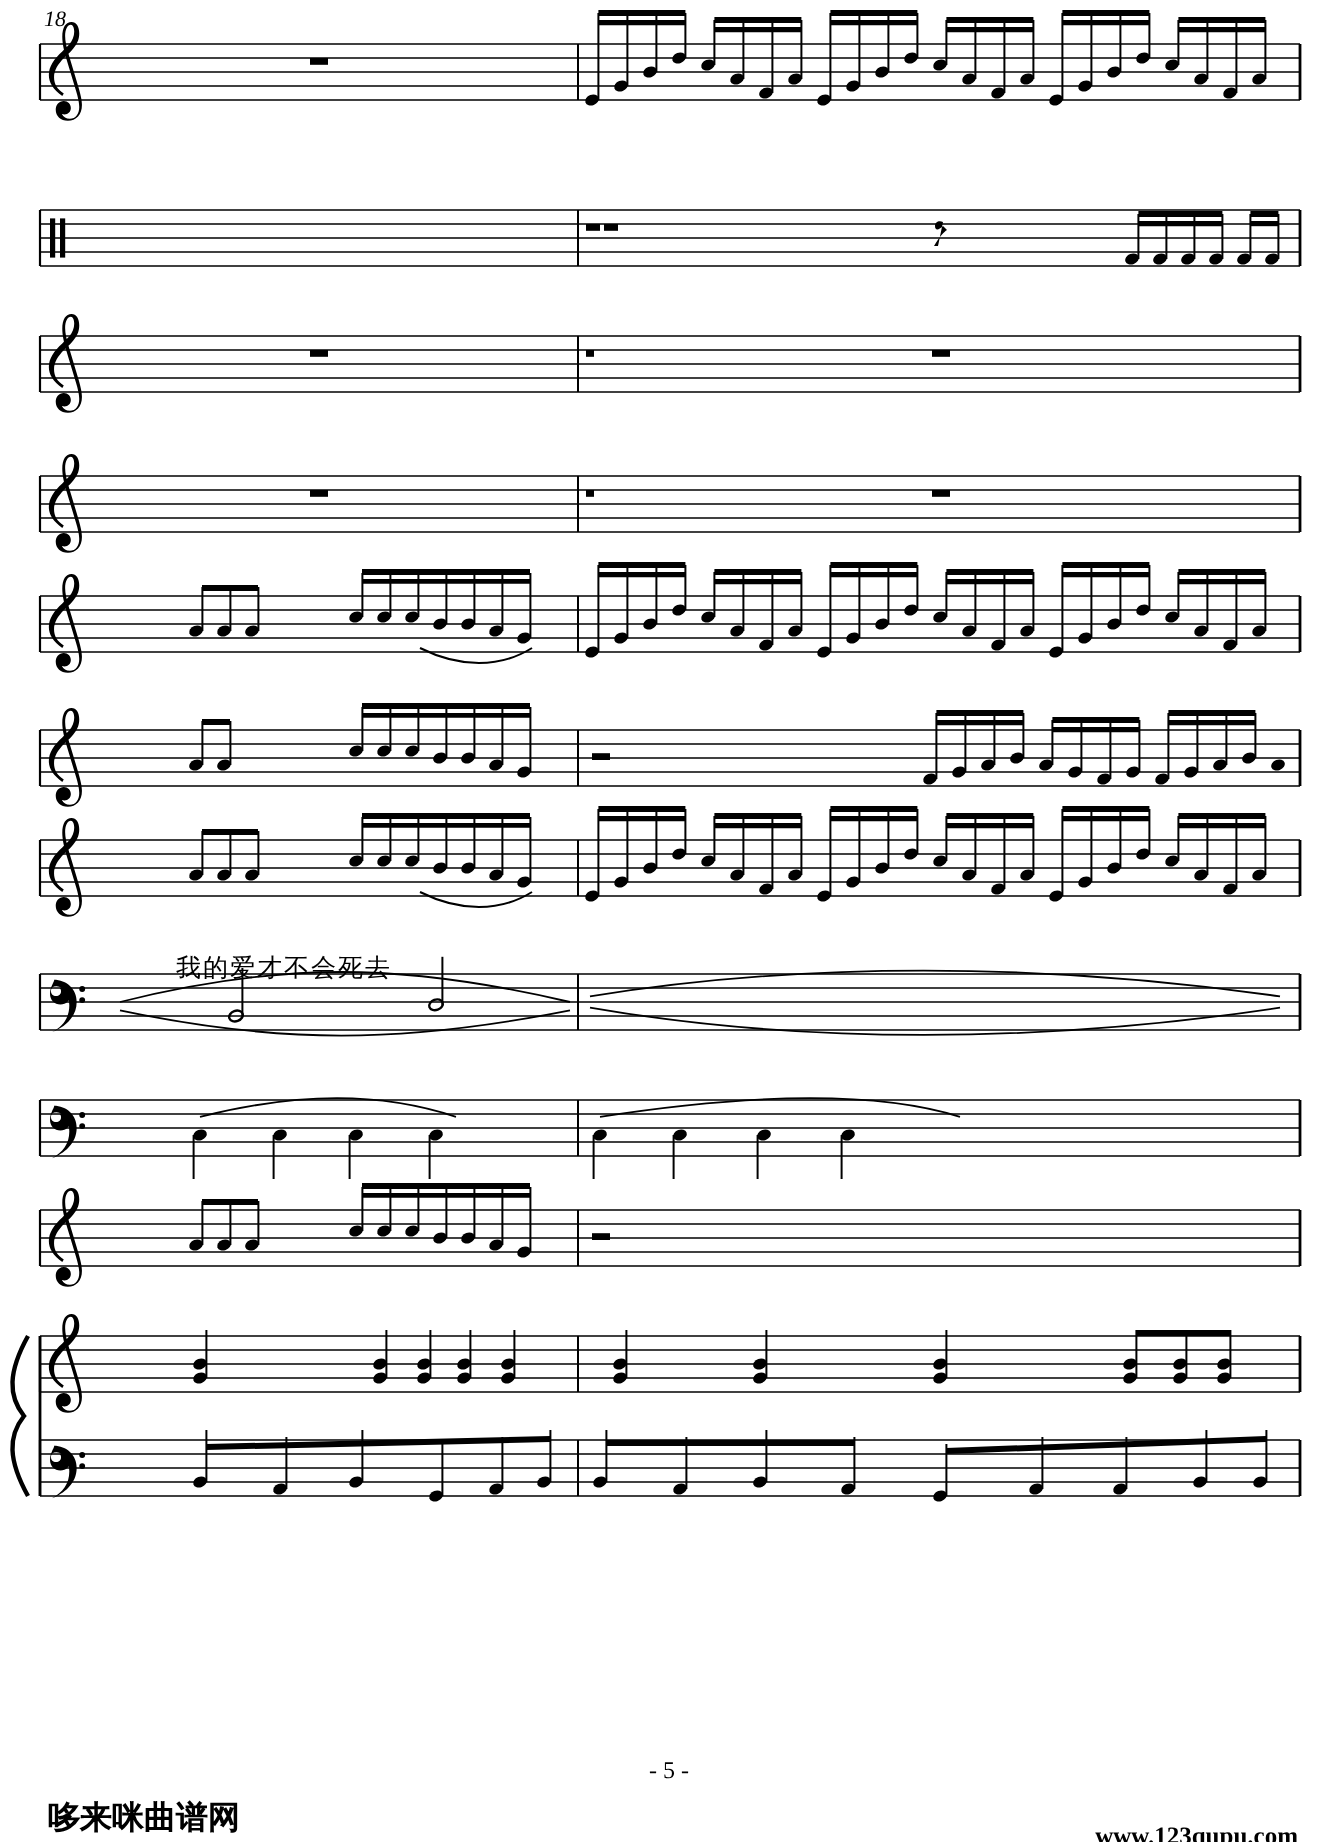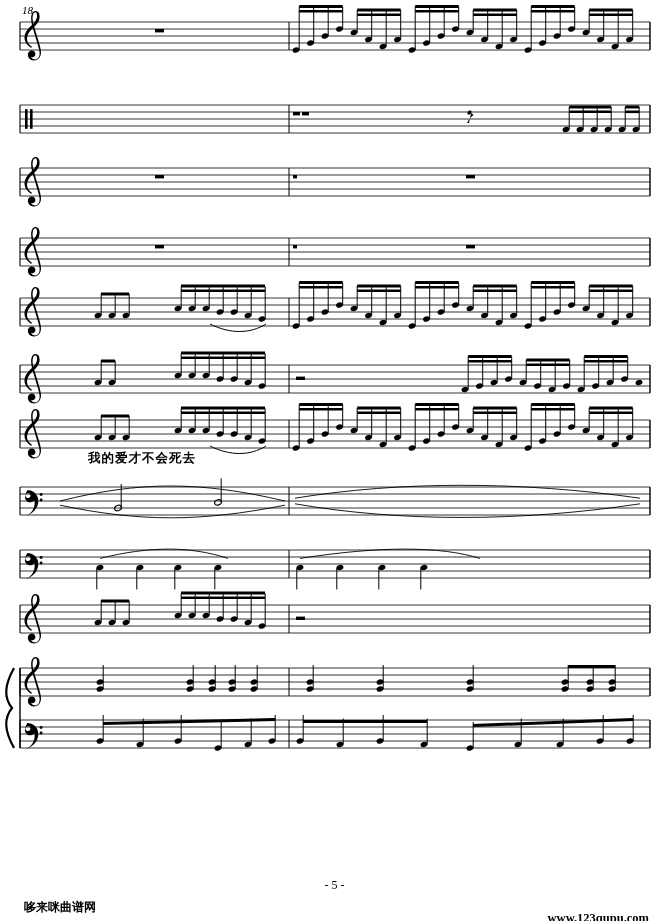--- a/index.html
+++ b/index.html
@@ -24,44 +24,43 @@
     left: 22px;
     top: 4px;
     font-family: "Liberation Serif", serif;
     font-size: 11px;
     font-style: italic;
     color: #000;
   }
   .lyrics {
     position: absolute;
     left: 88px;
-    top: 450px;
+    top: 476px;
     font-family: "DejaVu Sans", sans-serif;
     font-size: 12.5px;
     letter-spacing: 1px;
     color: #000;
     white-space: nowrap;
-    font-weight: bold;
   }
   .page-number {
     position: absolute;
     left: 0;
     width: 669px;
     top: 878px;
     text-align: center;
     font-family: "Liberation Serif", serif;
     font-size: 12px;
     color: #000;
   }
   .footer-left {
     position: absolute;
     left: 24px;
     top: 899px;
     font-family: "DejaVu Sans", sans-serif;
-    font-size: 12px;
+    font-size: 16px;
     font-weight: bold;
     color: #000;
   }
   .footer-right {
     position: absolute;
     right: 20px;
     top: 899px;
     font-family: "Liberation Serif", serif;
     font-size: 12.5px;
     font-weight: bold;

